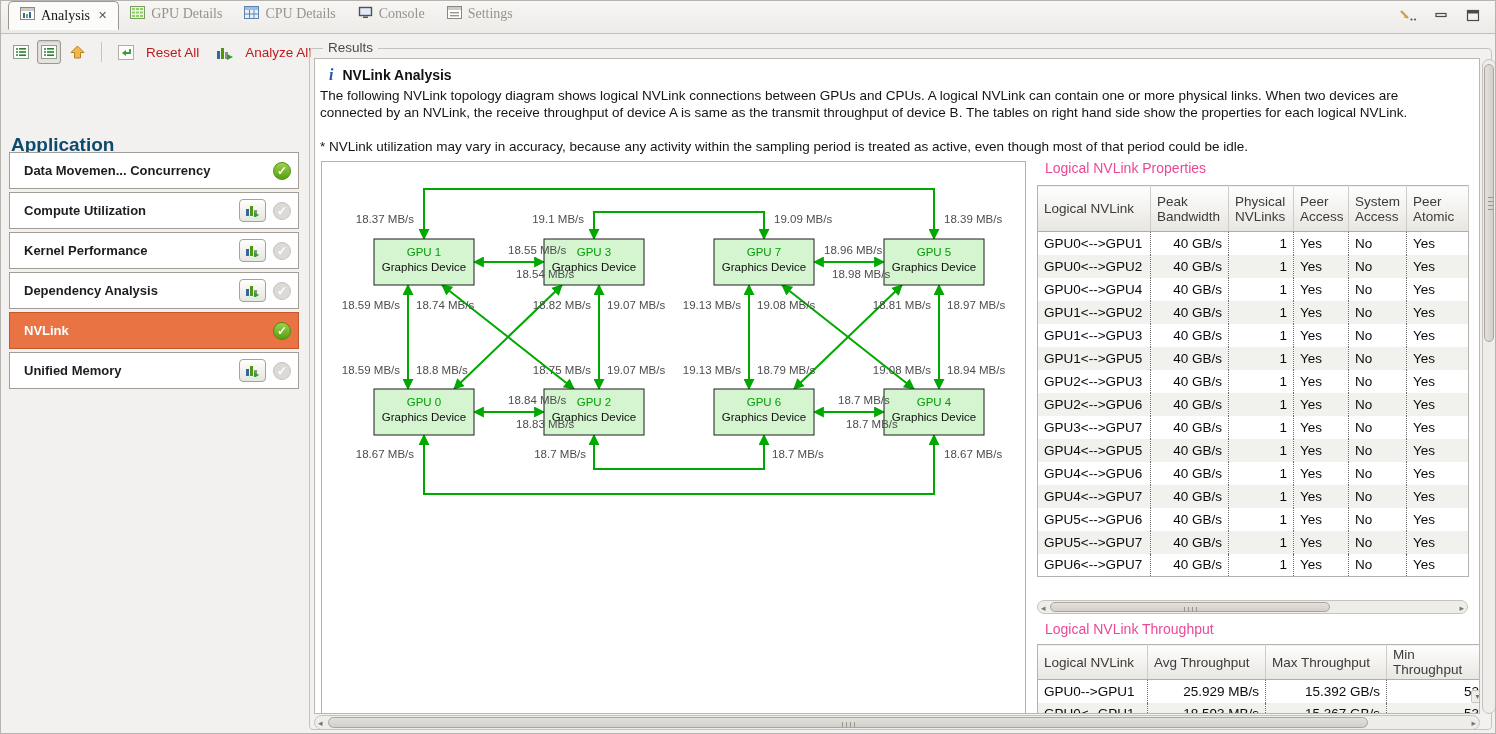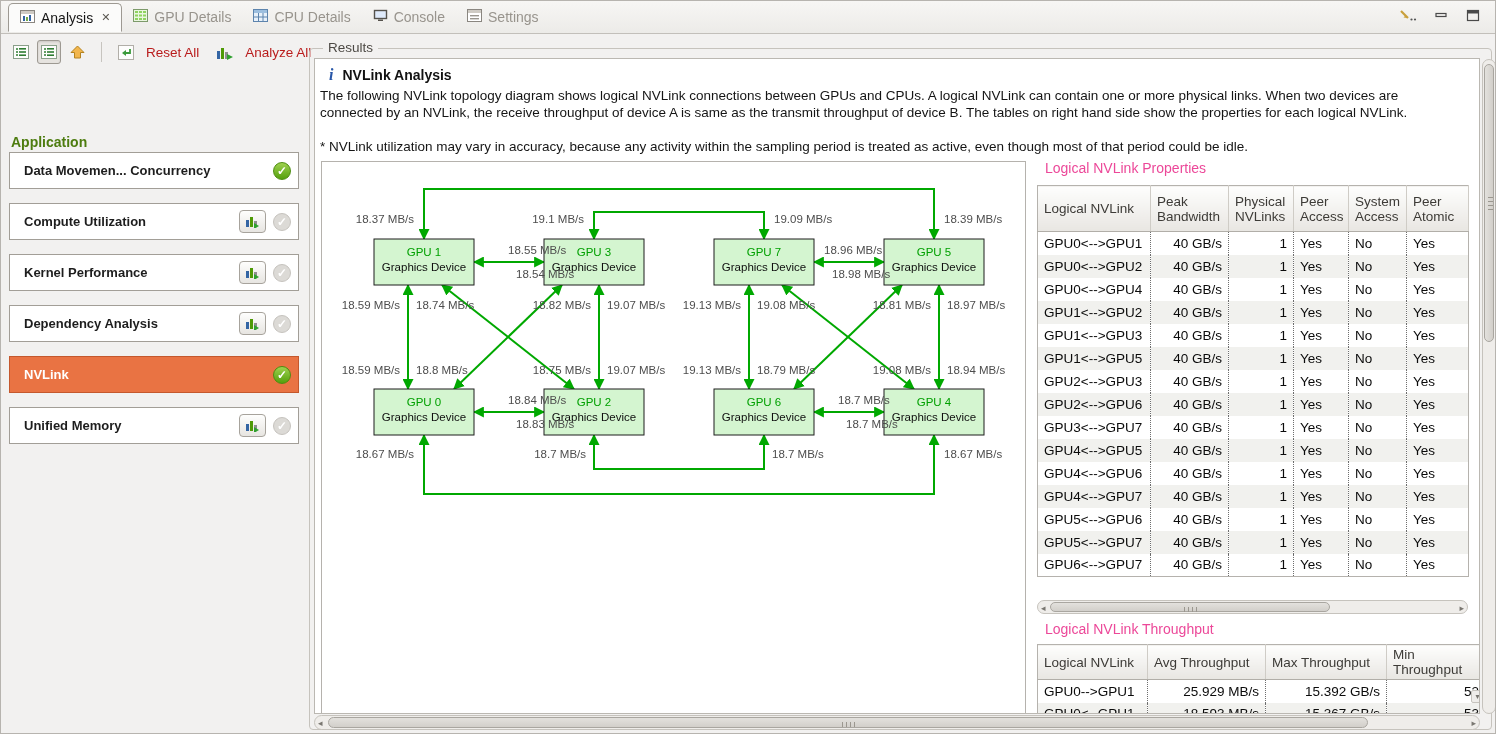--- a/index.html
+++ b/index.html
@@ -23,23 +23,23 @@
   .left-toolbar{position:absolute;top:38px;left:8px;height:26px;display:flex;align-items:center;gap:4px;}
   .tbtn{height:24px;min-width:24px;display:flex;align-items:center;justify-content:center;
     border:1px solid transparent;border-radius:3px;padding:0 2px;}
   .tbtn.pressed{background:#e6e3df;border-color:#9d9992;box-shadow:inset 0 1px 2px rgba(0,0,0,.12);}
   .tsep{width:1px;height:20px;background:#c7c4bf;margin:0 8px;}
   .tlabel{font-size:13.5px;color:#b91c1c;margin:0 10px 0 4px;}
 
   .hint-box{position:absolute;top:78px;left:8px;width:289px;height:50px;
     border:1px solid #b6b3ae;background:#f6f5f3;padding:1px 7px;
     font-size:13px;line-height:16px;color:#4c4944;}
-  .section-label{position:absolute;top:133px;left:10px;font-size:14px;font-weight:bold;color:#4d7c0f;}
+  .section-label{position:absolute;top:133px;left:10px;font-size:19px;font-weight:bold;color:#0c4a6e;}
   #stage-list{position:absolute;top:151px;left:8px;width:290px;}
-  .stage{height:37px;border:1px solid #a29e97;background:#fff;margin-bottom:14px;
+  .stage{height:37px;border:1px solid #a29e97;background:#fff;margin-bottom:3px;
     display:flex;align-items:center;padding:0 7px 0 14px;font-size:13px;font-weight:bold;color:#1d1d1d;}
   .stage.selected{background:#e97343;border-color:#c4582d;color:#fff;}
   .stage .sp{flex:1;}
   .chart-btn{width:27px;height:23px;border:1px solid #a7a39c;border-radius:4px;
     background:linear-gradient(#fefefd,#e7e5e1);display:flex;align-items:center;justify-content:center;margin-right:7px;}
   .check{width:18px;height:18px;border-radius:50%;color:#fff;font-size:12px;font-weight:bold;
     display:flex;align-items:center;justify-content:center;
     background:linear-gradient(#9ed14f,#55a00d);border:1px solid #4d8d10;}
   .check.gray{background:#dcdad6;border-color:#c6c3be;}
 
@@ -97,21 +97,21 @@
   .thru-vstep{position:absolute;left:434px;top:530px;width:13px;height:13px;
     border:1px solid #c6c3bd;background:#efedea;font-size:8px;color:#7a7771;
     display:flex;align-items:center;justify-content:center;border-radius:2px;}
 </style>
 </head>
 <body>
 
 <div class="window">
 
   <div class="tabbar">
-    <div id="tabs" style="display:flex;align-items:center;height:100%;">
+    <div id="tabs" style="display:flex;align-items:flex-start;height:100%;font-family:Liberation Serif, serif;">
         <div class="tab active">
           <span><svg width="15" height="13">
               <rect x="0.5" y="0.5" width="14" height="12" fill="#fff" stroke="#8a8680"></rect>
               <rect x="1" y="1" width="13" height="3" fill="#cfcbc4"></rect>
               <rect x="3" y="6" width="2" height="5" fill="#3465a4"></rect>
               <rect x="6" y="7" width="2" height="4" fill="#73a946"></rect>
               <rect x="9" y="5" width="2" height="6" fill="#3465a4"></rect>
             </svg></span>
           <span>Analysis</span>
           <span class="close">✕</span>

